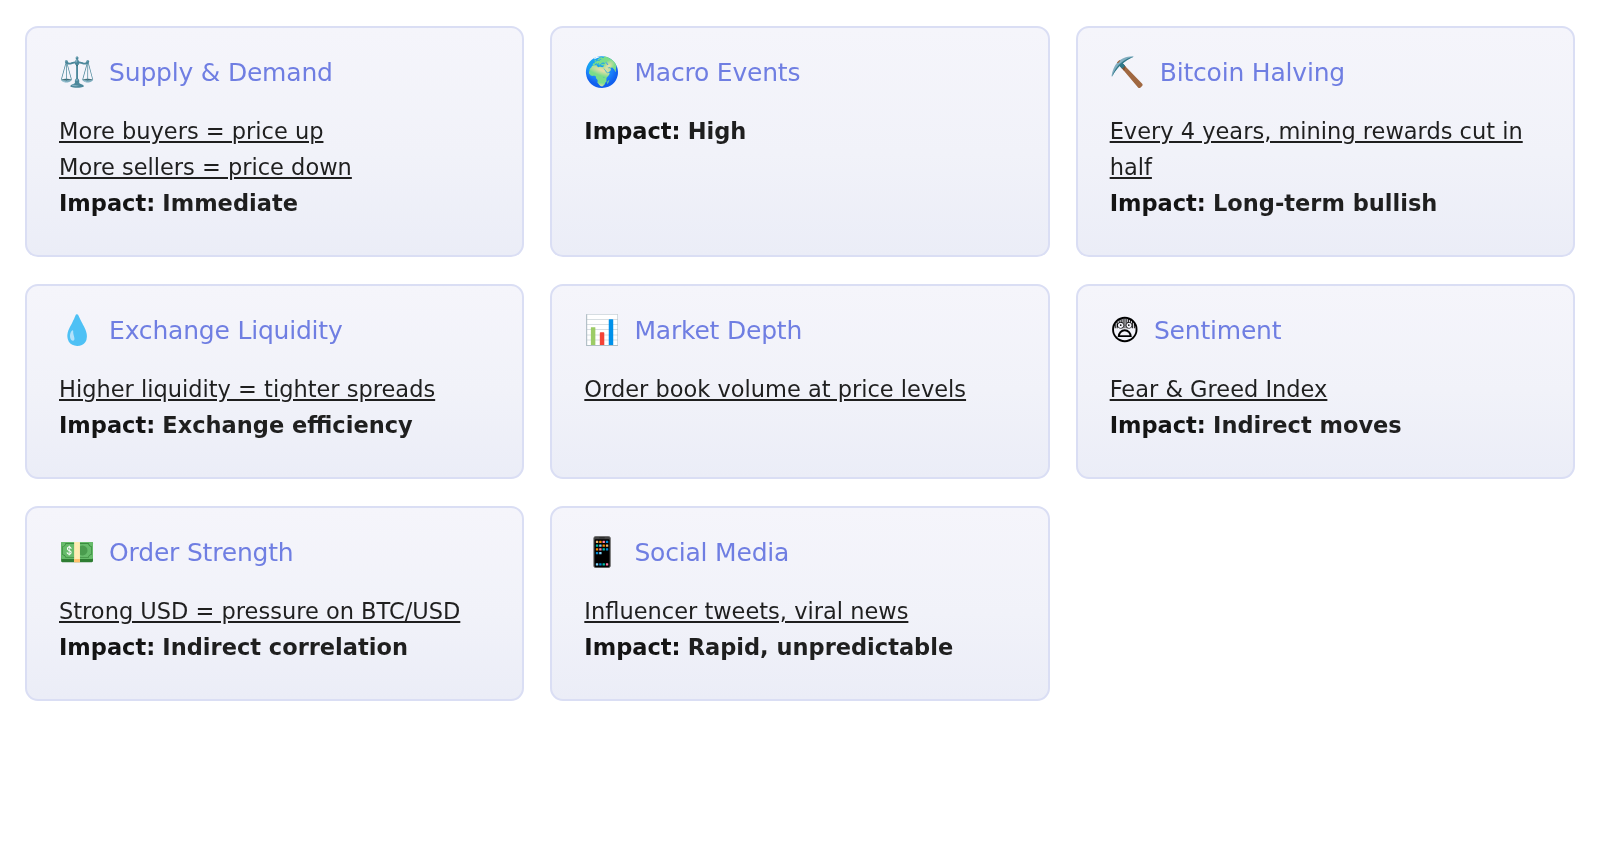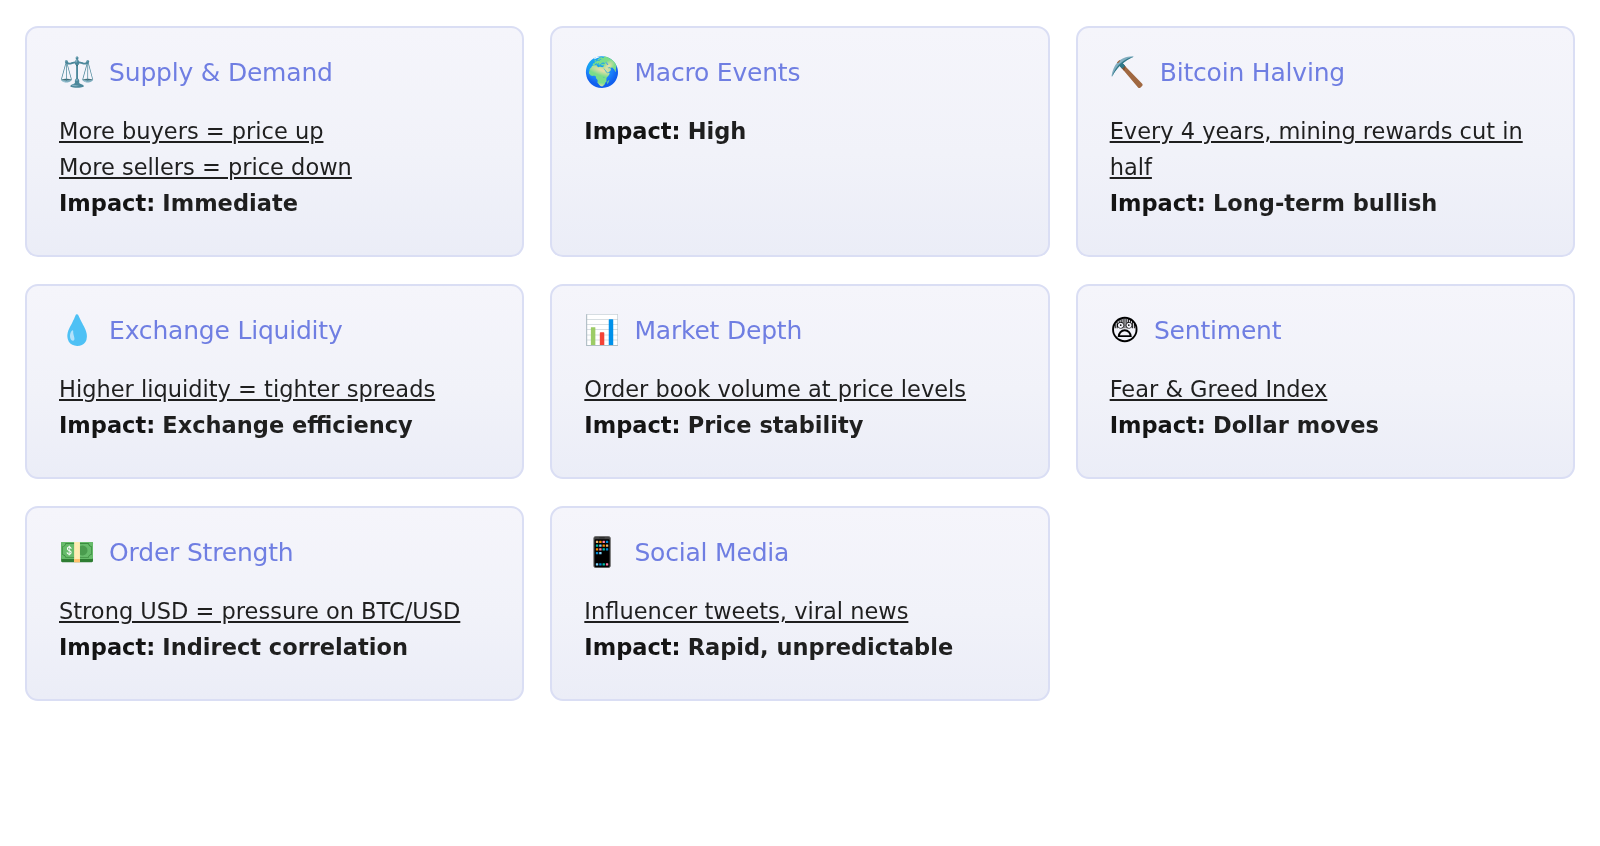--- a/index.html
+++ b/index.html
@@ -118,36 +118,32 @@
       </span>
     </div>
   </div>
     <div class="factor-card">
     <div class="card-header">
       <span class="card-icon">📊</span>
       <span class="card-title">Market Depth</span>
     </div>
     <div class="card-body">
       <span class="card-desc">Order book volume at price levels</span>
-      <span class="impact-line">
-        <span class="impact-label">Impact:</span>
-        <span class="impact-value">Price stability</span>
-      </span>
     </div>
   </div>
     <div class="factor-card">
     <div class="card-header">
       <span class="card-icon">😨</span>
       <span class="card-title">Sentiment</span>
     </div>
     <div class="card-body">
       <span class="card-desc">Fear &amp; Greed Index</span>
       <span class="impact-line">
         <span class="impact-label">Impact:</span>
-        <span class="impact-value">Dollar moves</span>
+        <span class="impact-value">Indirect moves</span>
       </span>
     </div>
   </div>
     <div class="factor-card">
     <div class="card-header">
       <span class="card-icon">💵</span>
       <span class="card-title">Order Strength</span>
     </div>
     <div class="card-body">
       <span class="card-desc">Strong USD = pressure on BTC/USD</span>

